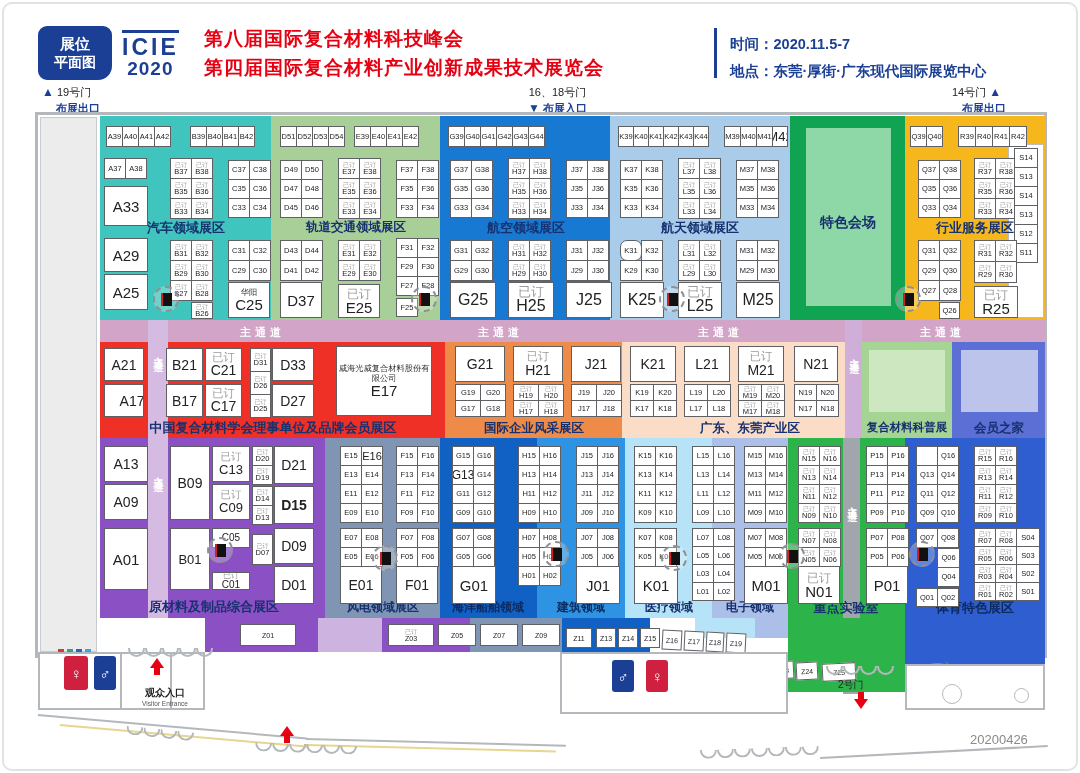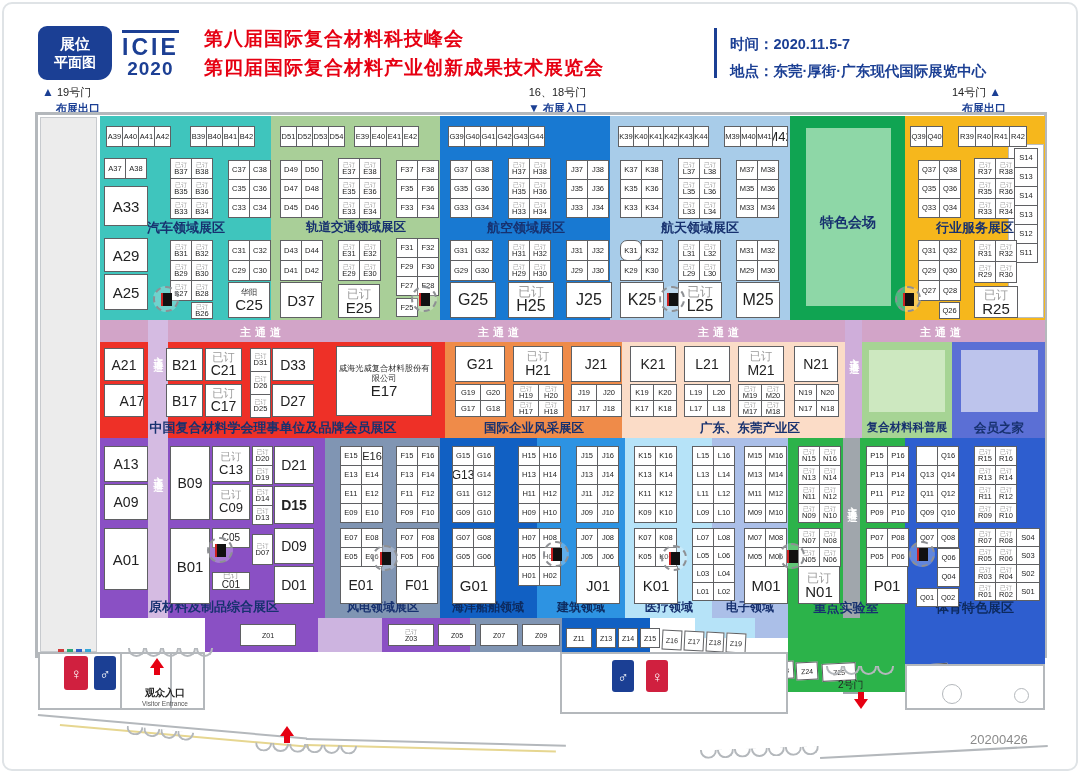--- a/index.html
+++ b/index.html
@@ -1489,21 +1489,21 @@
       <span>B09</span>
     </div>
     <div class="cell" style="left: 212px; top: 446px; width: 38px; height: 36px; font-size: 13px; z-index: 4;">
       <span class="bk" style="font-size: 10.4px;">已订</span>
       <span>C13</span>
     </div>
     <div class="cell" style="left: 212px; top: 484px; width: 38px; height: 36px; font-size: 13px; z-index: 4;">
       <span class="bk" style="font-size: 10.4px;">已订</span>
       <span>C09</span>
     </div>
-    <div class="cell" style="left: 170px; top: 528px; width: 40px; height: 76px; font-size: 15px; z-index: 4;">
+    <div class="cell" style="left: 170px; top: 528px; width: 40px; height: 62px; font-size: 13px; z-index: 4;">
       <span>B01</span>
     </div>
     <div class="cell" style="left: 212px; top: 528px; width: 38px; height: 20px; font-size: 10px; z-index: 4;">
       <span>C05</span>
     </div>
     <div class="cell" style="left: 212px; top: 572px; width: 38px; height: 18px; font-size: 10px; z-index: 4;">
       <span class="bk" style="font-size: 8px;">已订</span>
       <span>C01</span>
     </div>
     <div class="cell" style="left: 274px; top: 446px; width: 40px; height: 38px; font-size: 14px; z-index: 4;">

